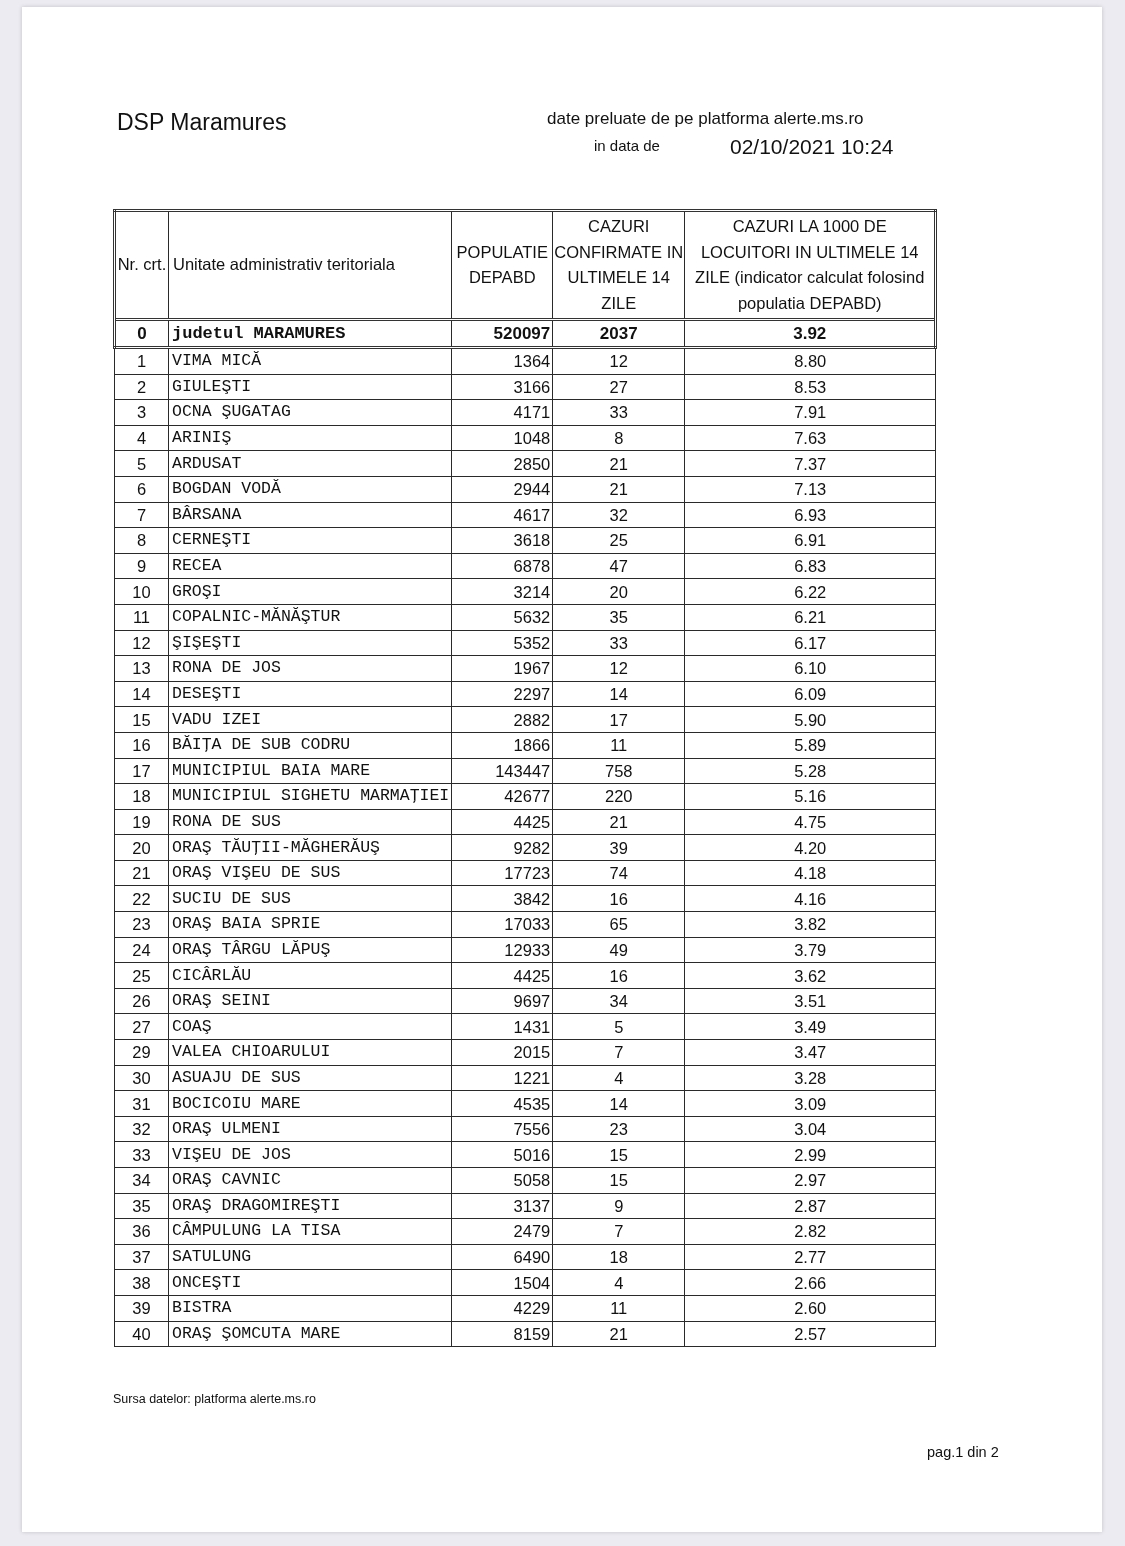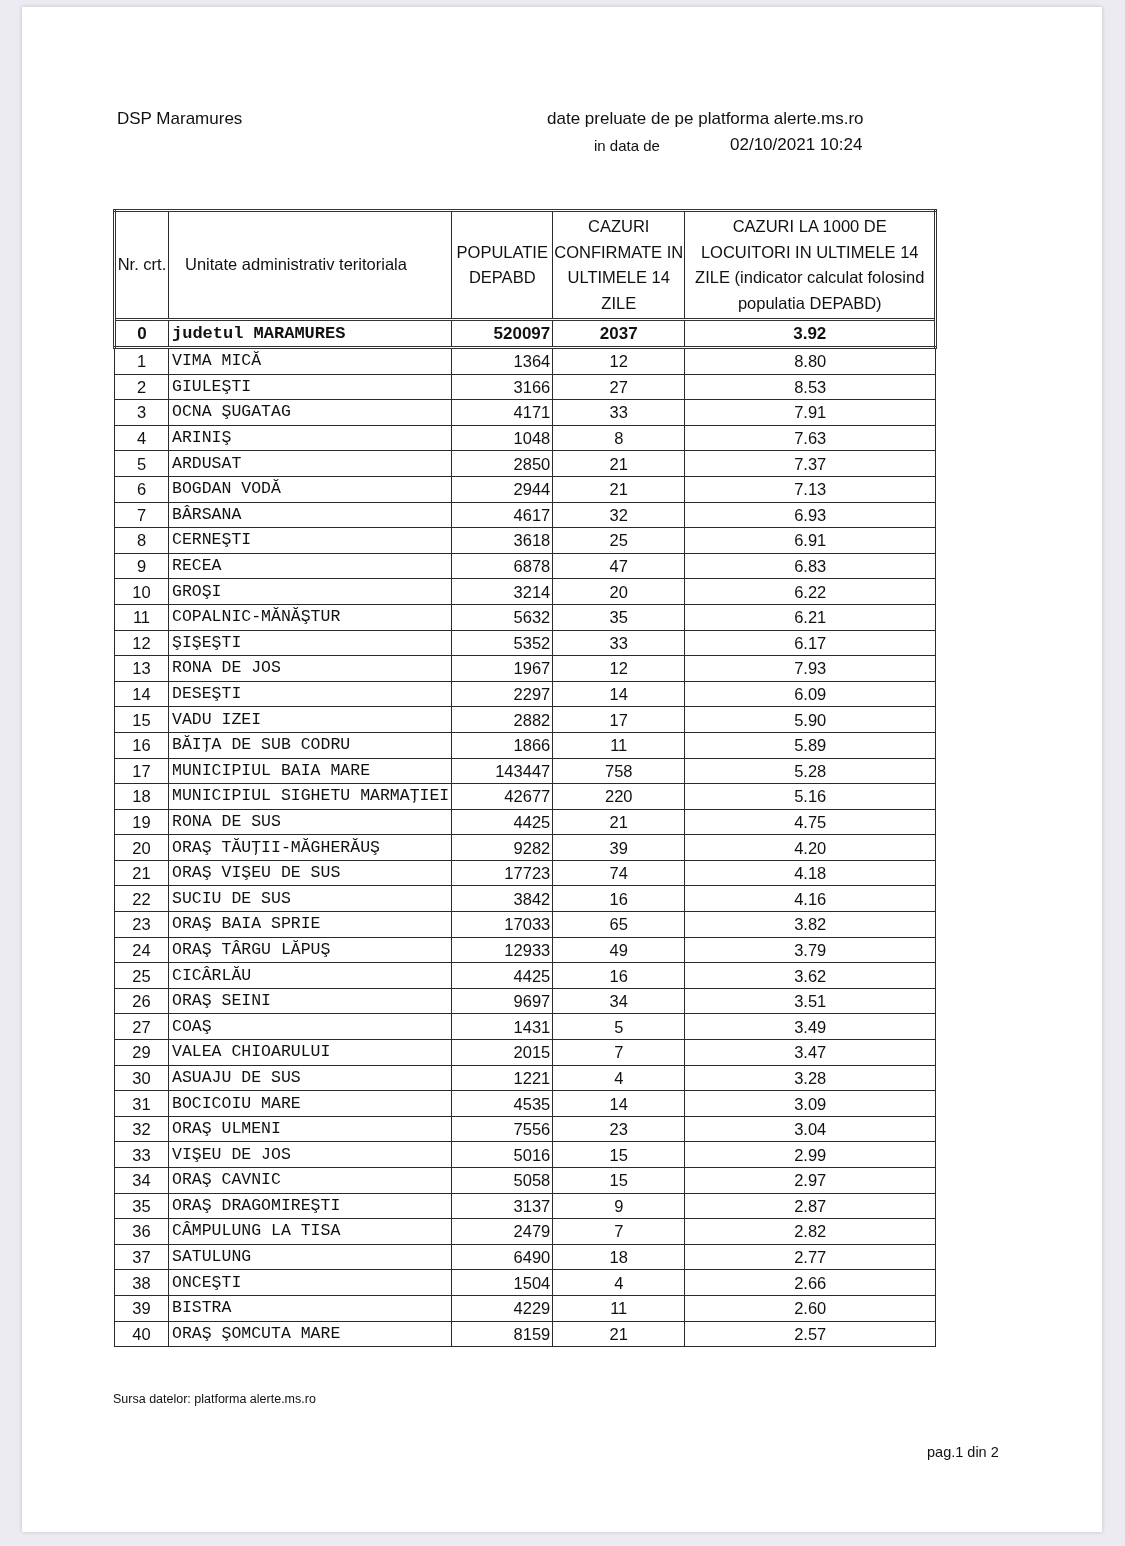--- a/index.html
+++ b/index.html
@@ -11,24 +11,24 @@
     font-family: "Liberation Sans", sans-serif;
     color: #111;
   }
   .page {
     position: absolute;
     left: 22px; top: 7px;
     width: 1080px; height: 1525px;
     background: #ffffff;
     box-shadow: 0 0 4px rgba(0,0,0,0.18);
   }
-  .hdr-left { position: absolute; left: 95px; top: 102px; font-size: 17px; }
+  .hdr-left { position: absolute; left: 95px; top: 102px; font-size: 23px; }
   .hdr-right { position: absolute; left: 525px; top: 102px; font-size: 17px; }
   .hdr-date-label { position: absolute; left: 572px; top: 130px; font-size: 15px; }
-  .hdr-date { position: absolute; left: 708px; top: 128px; font-size: 17px; }
+  .hdr-date { position: absolute; left: 708px; top: 128px; font-size: 21px; }
 
   table.data {
     position: absolute;
     left: 91px; top: 202px;
     border-collapse: collapse;
     font-size: 16.5px;
     table-layout: fixed;
   }
   table.data td, table.data th {
     border: 1.3px solid #2a2a2a;
@@ -39,21 +39,21 @@
     overflow: hidden;
   }
   table.data th {
     font-weight: normal;
     text-align: center;
     line-height: 25.5px;
     white-space: normal;
     padding: 1px 1px;
     height: 104px;
   }
-  table.data th.left { text-align: left; padding-left: 16px; }
+  table.data th.left { text-align: left; padding-left: 4px; }
   .c-nr { width: 48px; text-align: center; }
   .c-name { width: 270px; text-align: left; padding-left: 3px !important; font-family: Liberation Mono, monospace; }
   .c-pop { width: 96px; text-align: right; }
   .c-cases { width: 127px; text-align: center; }
   .c-rate { width: 245px; text-align: center; }
   tr.total td {
     font-weight: bold;
     font-size: 17px;
     height: 25px;
     border-top: 3px double #333;
@@ -182,21 +182,21 @@
           <td class="c-name">ŞIŞEŞTI</td>
           <td class="c-pop">5352</td>
           <td class="c-cases">33</td>
           <td class="c-rate">6.17</td>
         </tr>
         <tr>
           <td class="c-nr">13</td>
           <td class="c-name">RONA DE JOS</td>
           <td class="c-pop">1967</td>
           <td class="c-cases">12</td>
-          <td class="c-rate">7.93</td>
+          <td class="c-rate">6.10</td>
         </tr>
         <tr>
           <td class="c-nr">14</td>
           <td class="c-name">DESEŞTI</td>
           <td class="c-pop">2297</td>
           <td class="c-cases">14</td>
           <td class="c-rate">6.09</td>
         </tr>
         <tr>
           <td class="c-nr">15</td>

